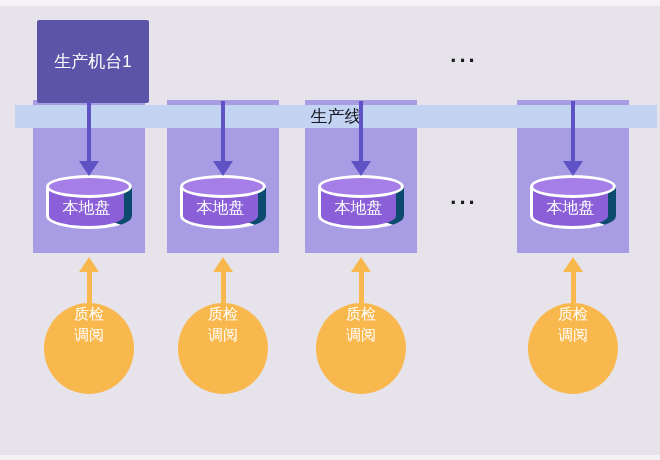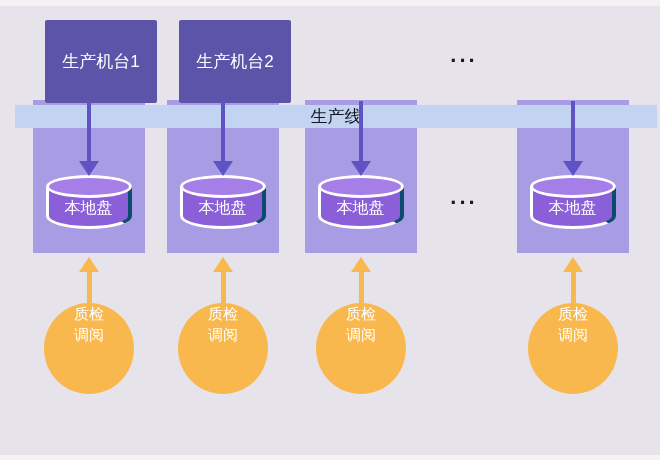--- a/index.html
+++ b/index.html
@@ -35,21 +35,21 @@
 
   .bar {
     position: absolute; left: 15px; top: 105px; width: 642px; height: 23px;
     background: var(--c-line_bar);
     z-index: 2;
     display: flex; justify-content: center;
     color: var(--c-bar_text); font-size: 17px;
   }
 
   .machine {
-    position: absolute; top: 20px; left: 12px; width: 112px; height: 83px;
+    position: absolute; top: 20px; left: 4px; width: 112px; height: 83px;
     background: var(--c-machine_box);
     border-radius: 2px;
     z-index: 3;
     display: flex; align-items: center; justify-content: center;
     color: var(--c-white_text); font-size: 17px;
   }
 
   .da-shaft {
     position: absolute; top: 101px; left: 54px; width: 4px; height: 61px;
     background: var(--c-down_arrow);
@@ -59,21 +59,21 @@
     position: absolute; top: 161px; left: 46px; width: 0; height: 0;
     border-left: 10px solid transparent; border-right: 10px solid transparent;
     border-top: 15px solid var(--c-down_arrow);
     z-index: 4;
   }
 
   .cyl {
     position: absolute; top: 187px; left: 13px; width: 86px; height: 42px;
     box-sizing: border-box;
     background: var(--c-cylinder_body);
-    border-left: 3px solid #fff; border-right: 4px solid #0c4a6e; border-bottom: 3px solid #fff;
+    border-left: 3px solid #fff; border-right: 8px solid #0c4a6e; border-bottom: 3px solid #fff;
     border-radius: 0 0 43px 43px / 0 0 13px 13px;
     z-index: 3;
     display: flex; align-items: center; justify-content: center;
   }
   .cyl::before {
     content: "";
     position: absolute; top: -12px; left: -3px;
     width: 86px; height: 23px; box-sizing: border-box;
     background: var(--c-cylinder_top);
     border: 3px solid #fff;
@@ -149,23 +149,20 @@
     <div class="ua-head"></div>
     <div class="ua-shaft"></div>
     <div class="circle">
       <span>质检</span>
       <span>调阅</span>
     </div>
   </div>
 
   <div class="col c2">
     <div class="band"></div>
-    <div class="machine">
-      <span>生产机台2</span>
-    </div>
     <div class="da-shaft"></div>
     <div class="da-head"></div>
     <div class="cyl">
       <span class="cyl-label">本地盘</span>
     </div>
     <div class="ua-head"></div>
     <div class="ua-shaft"></div>
     <div class="circle">
       <span>质检</span>
       <span>调阅</span>

